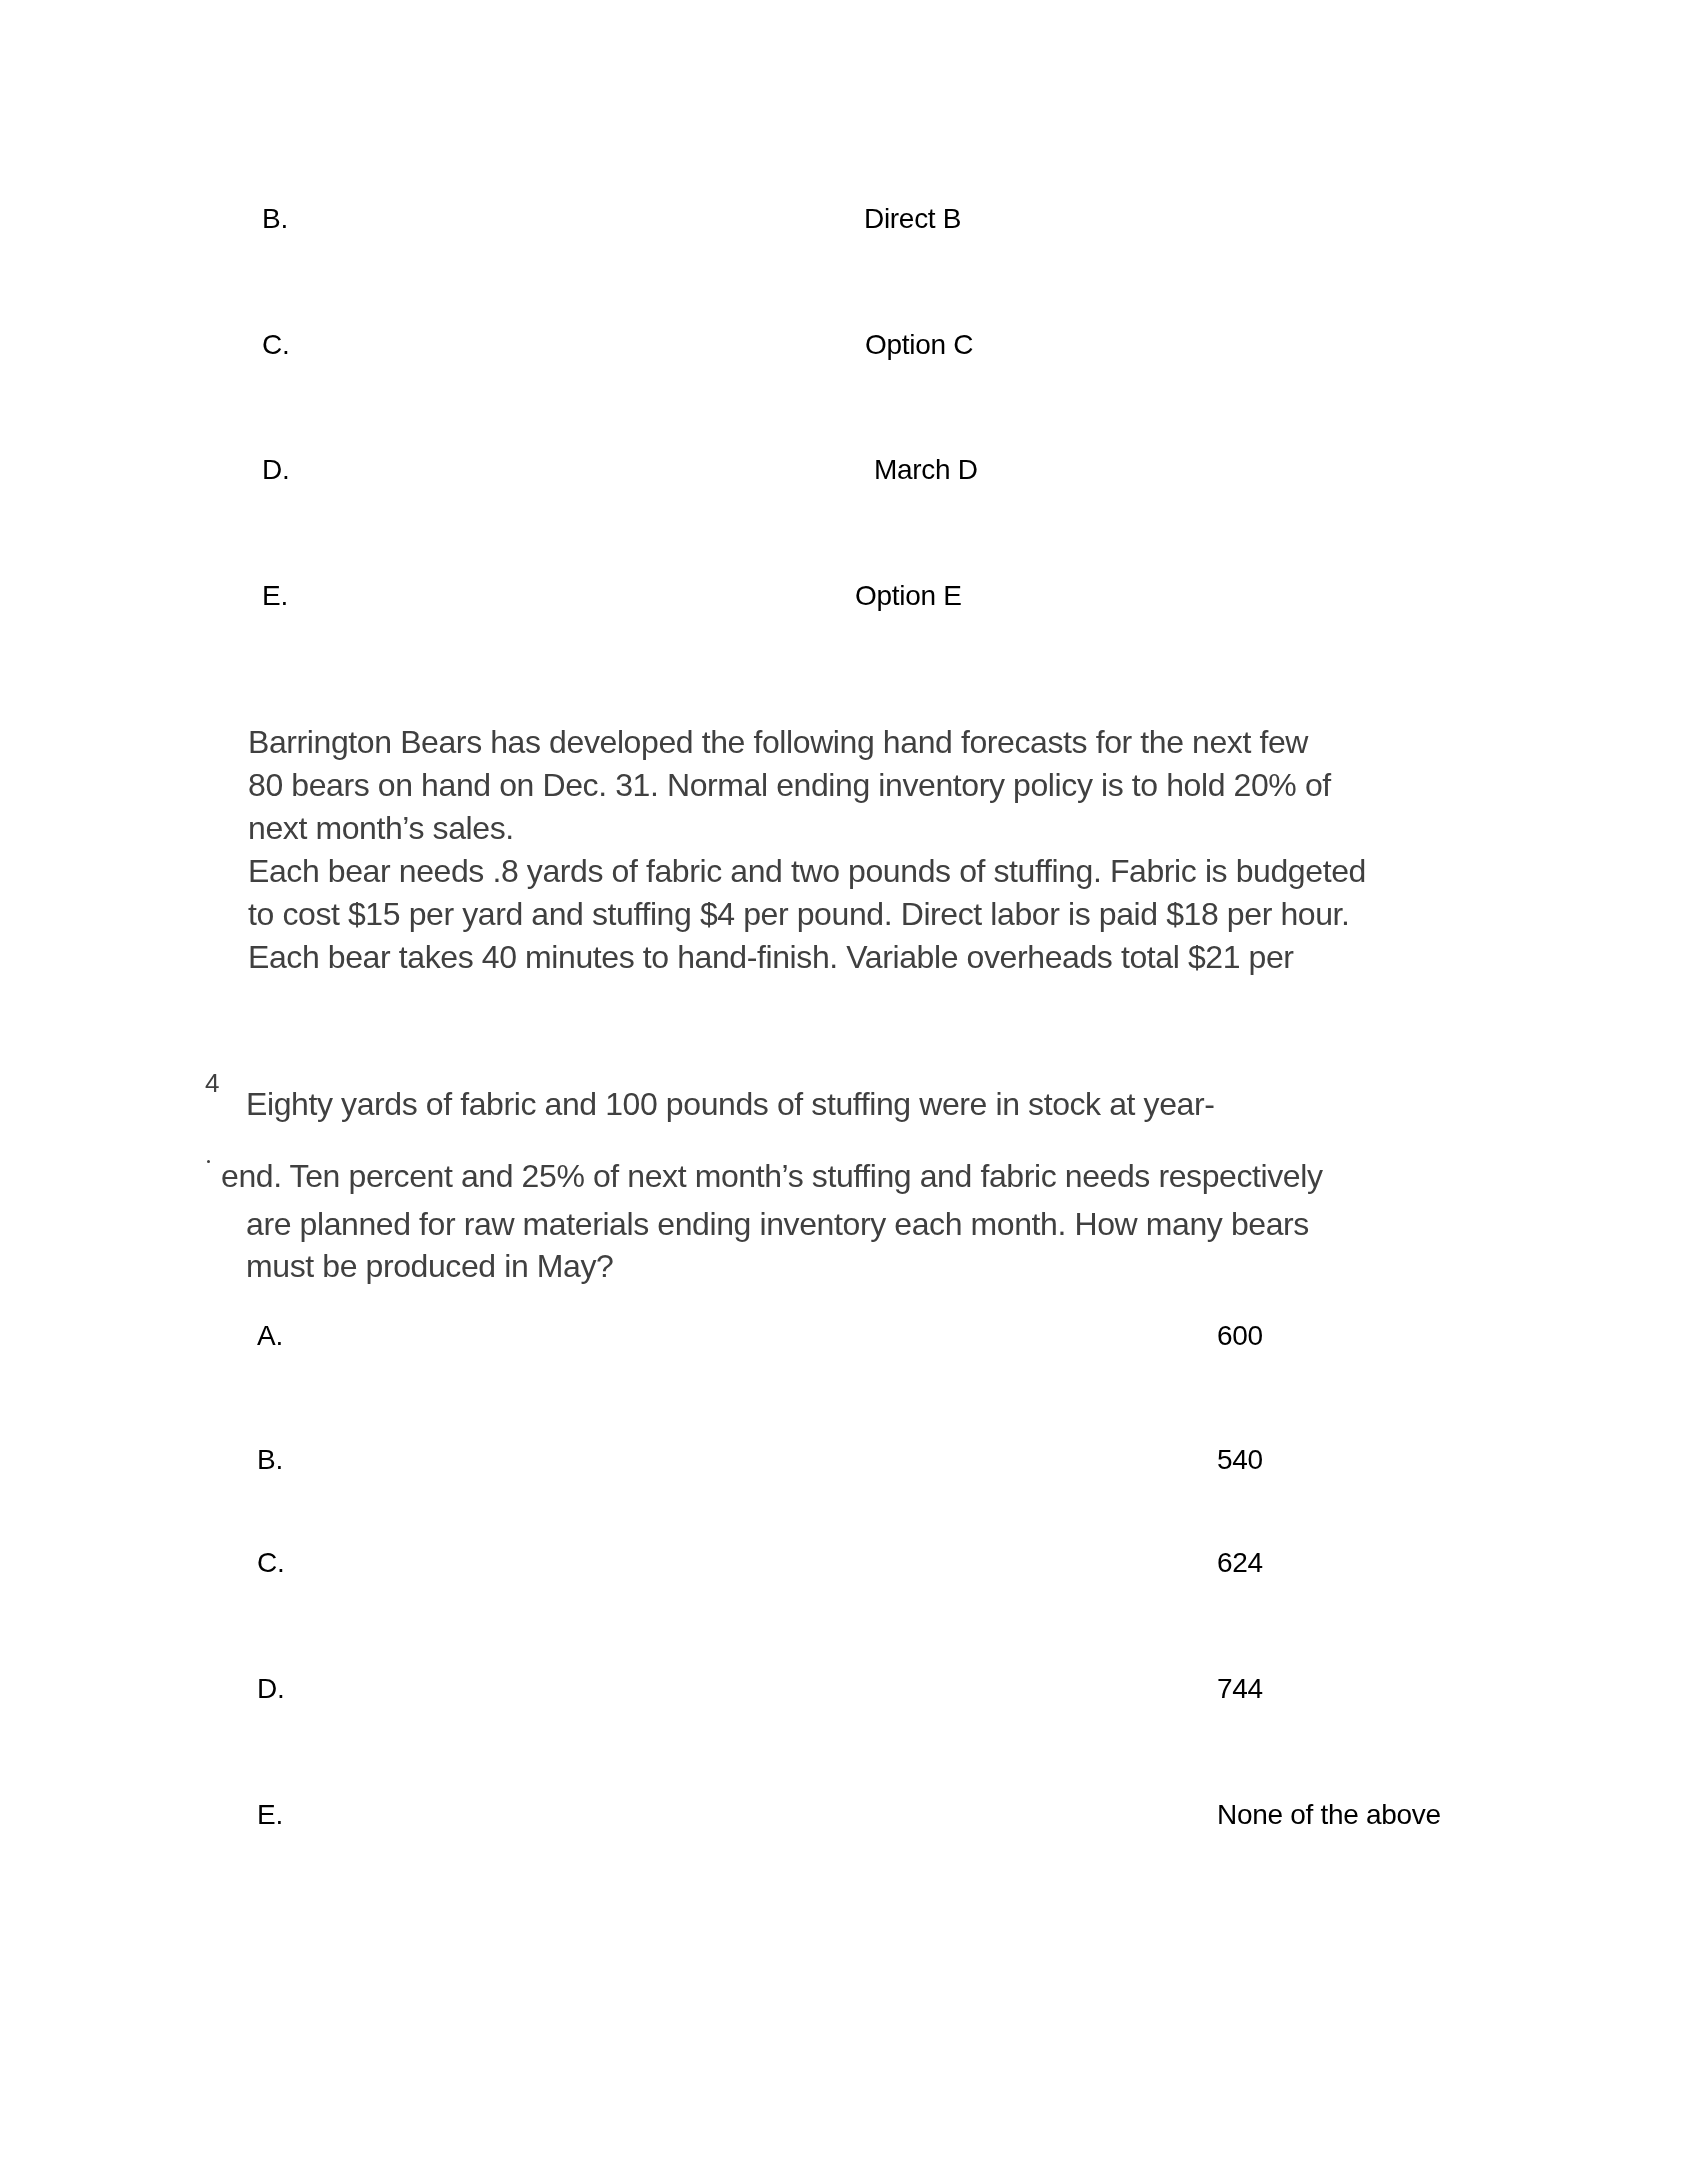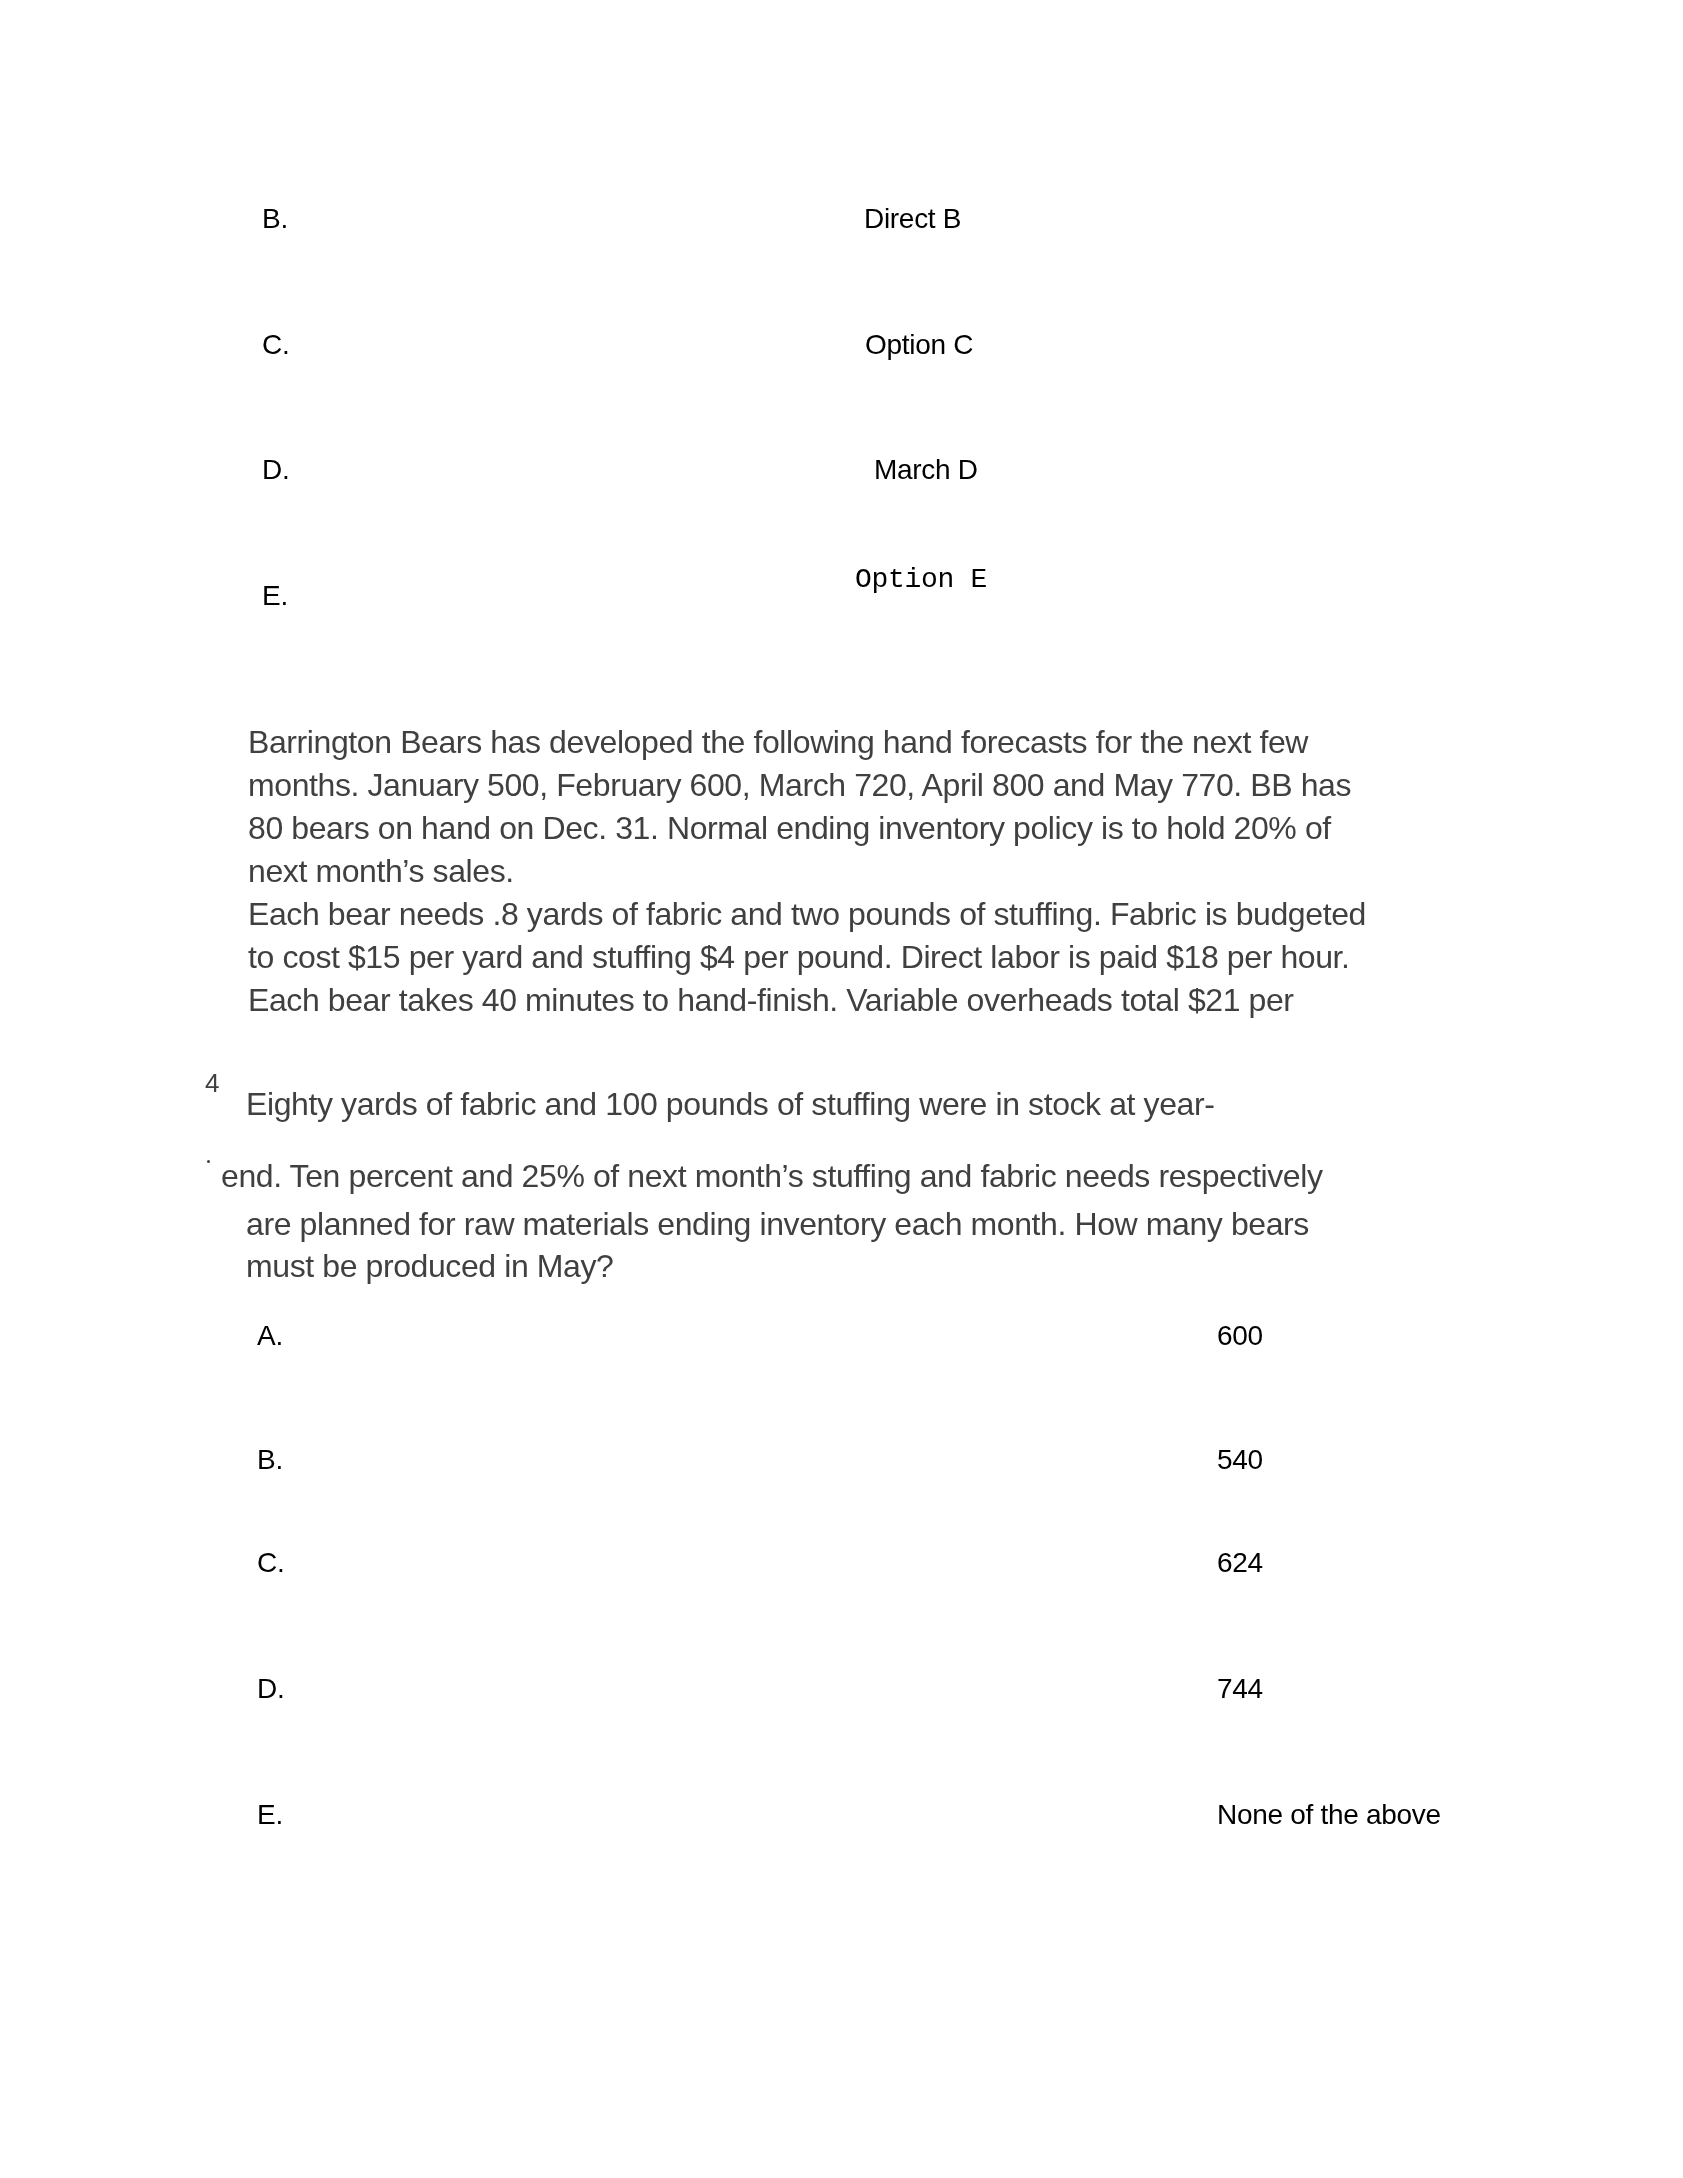--- a/index.html
+++ b/index.html
@@ -61,27 +61,26 @@
   <div class="abs opt" style="left:262px; top:205px;">B.</div>
   <div class="abs opt" style="left:864px; top:205px;">Direct B</div>
 
   <div class="abs opt" style="left:262px; top:331px;">C.</div>
   <div class="abs opt" style="left:865px; top:331px;">Option C</div>
 
   <div class="abs opt" style="left:262px; top:456px;">D.</div>
   <div class="abs opt" style="left:874px; top:456px;">March D</div>
 
   <div class="abs opt" style="left:262px; top:582px;">E.</div>
-  <div class="abs opt" style="left:855px; top:566px;font-family:Liberation Mono, monospace;">Option E</div>
+  <div class="abs opt" style="left:855px; top:582px;">Option E</div>
 </div>
 
 <div>
   <div class="para">
     <span class="line">Barrington Bears has developed the following hand forecasts for the next few</span>
-    <span class="line">months. January 500, February 600, March 720, April 800 and May 770. BB has</span>
     <span class="line">80 bears on hand on Dec. 31. Normal ending inventory policy is to hold 20% of</span>
     <span class="line">next month’s sales.</span>
     <span class="line">Each bear needs .8 yards of fabric and two pounds of stuffing. Fabric is budgeted</span>
     <span class="line">to cost $15 per yard and stuffing $4 per pound. Direct labor is paid $18 per hour.</span>
     <span class="line">Each bear takes 40 minutes to hand-finish. Variable overheads total $21 per</span>
   </div>
 
   <div class="abs marker" style="left:205px; top:1070px;">4</div>
   <div class="abs q" style="left:246px; top:1088px;">Eighty yards of fabric and 100 pounds of stuffing were in stock at year-</div>
 

